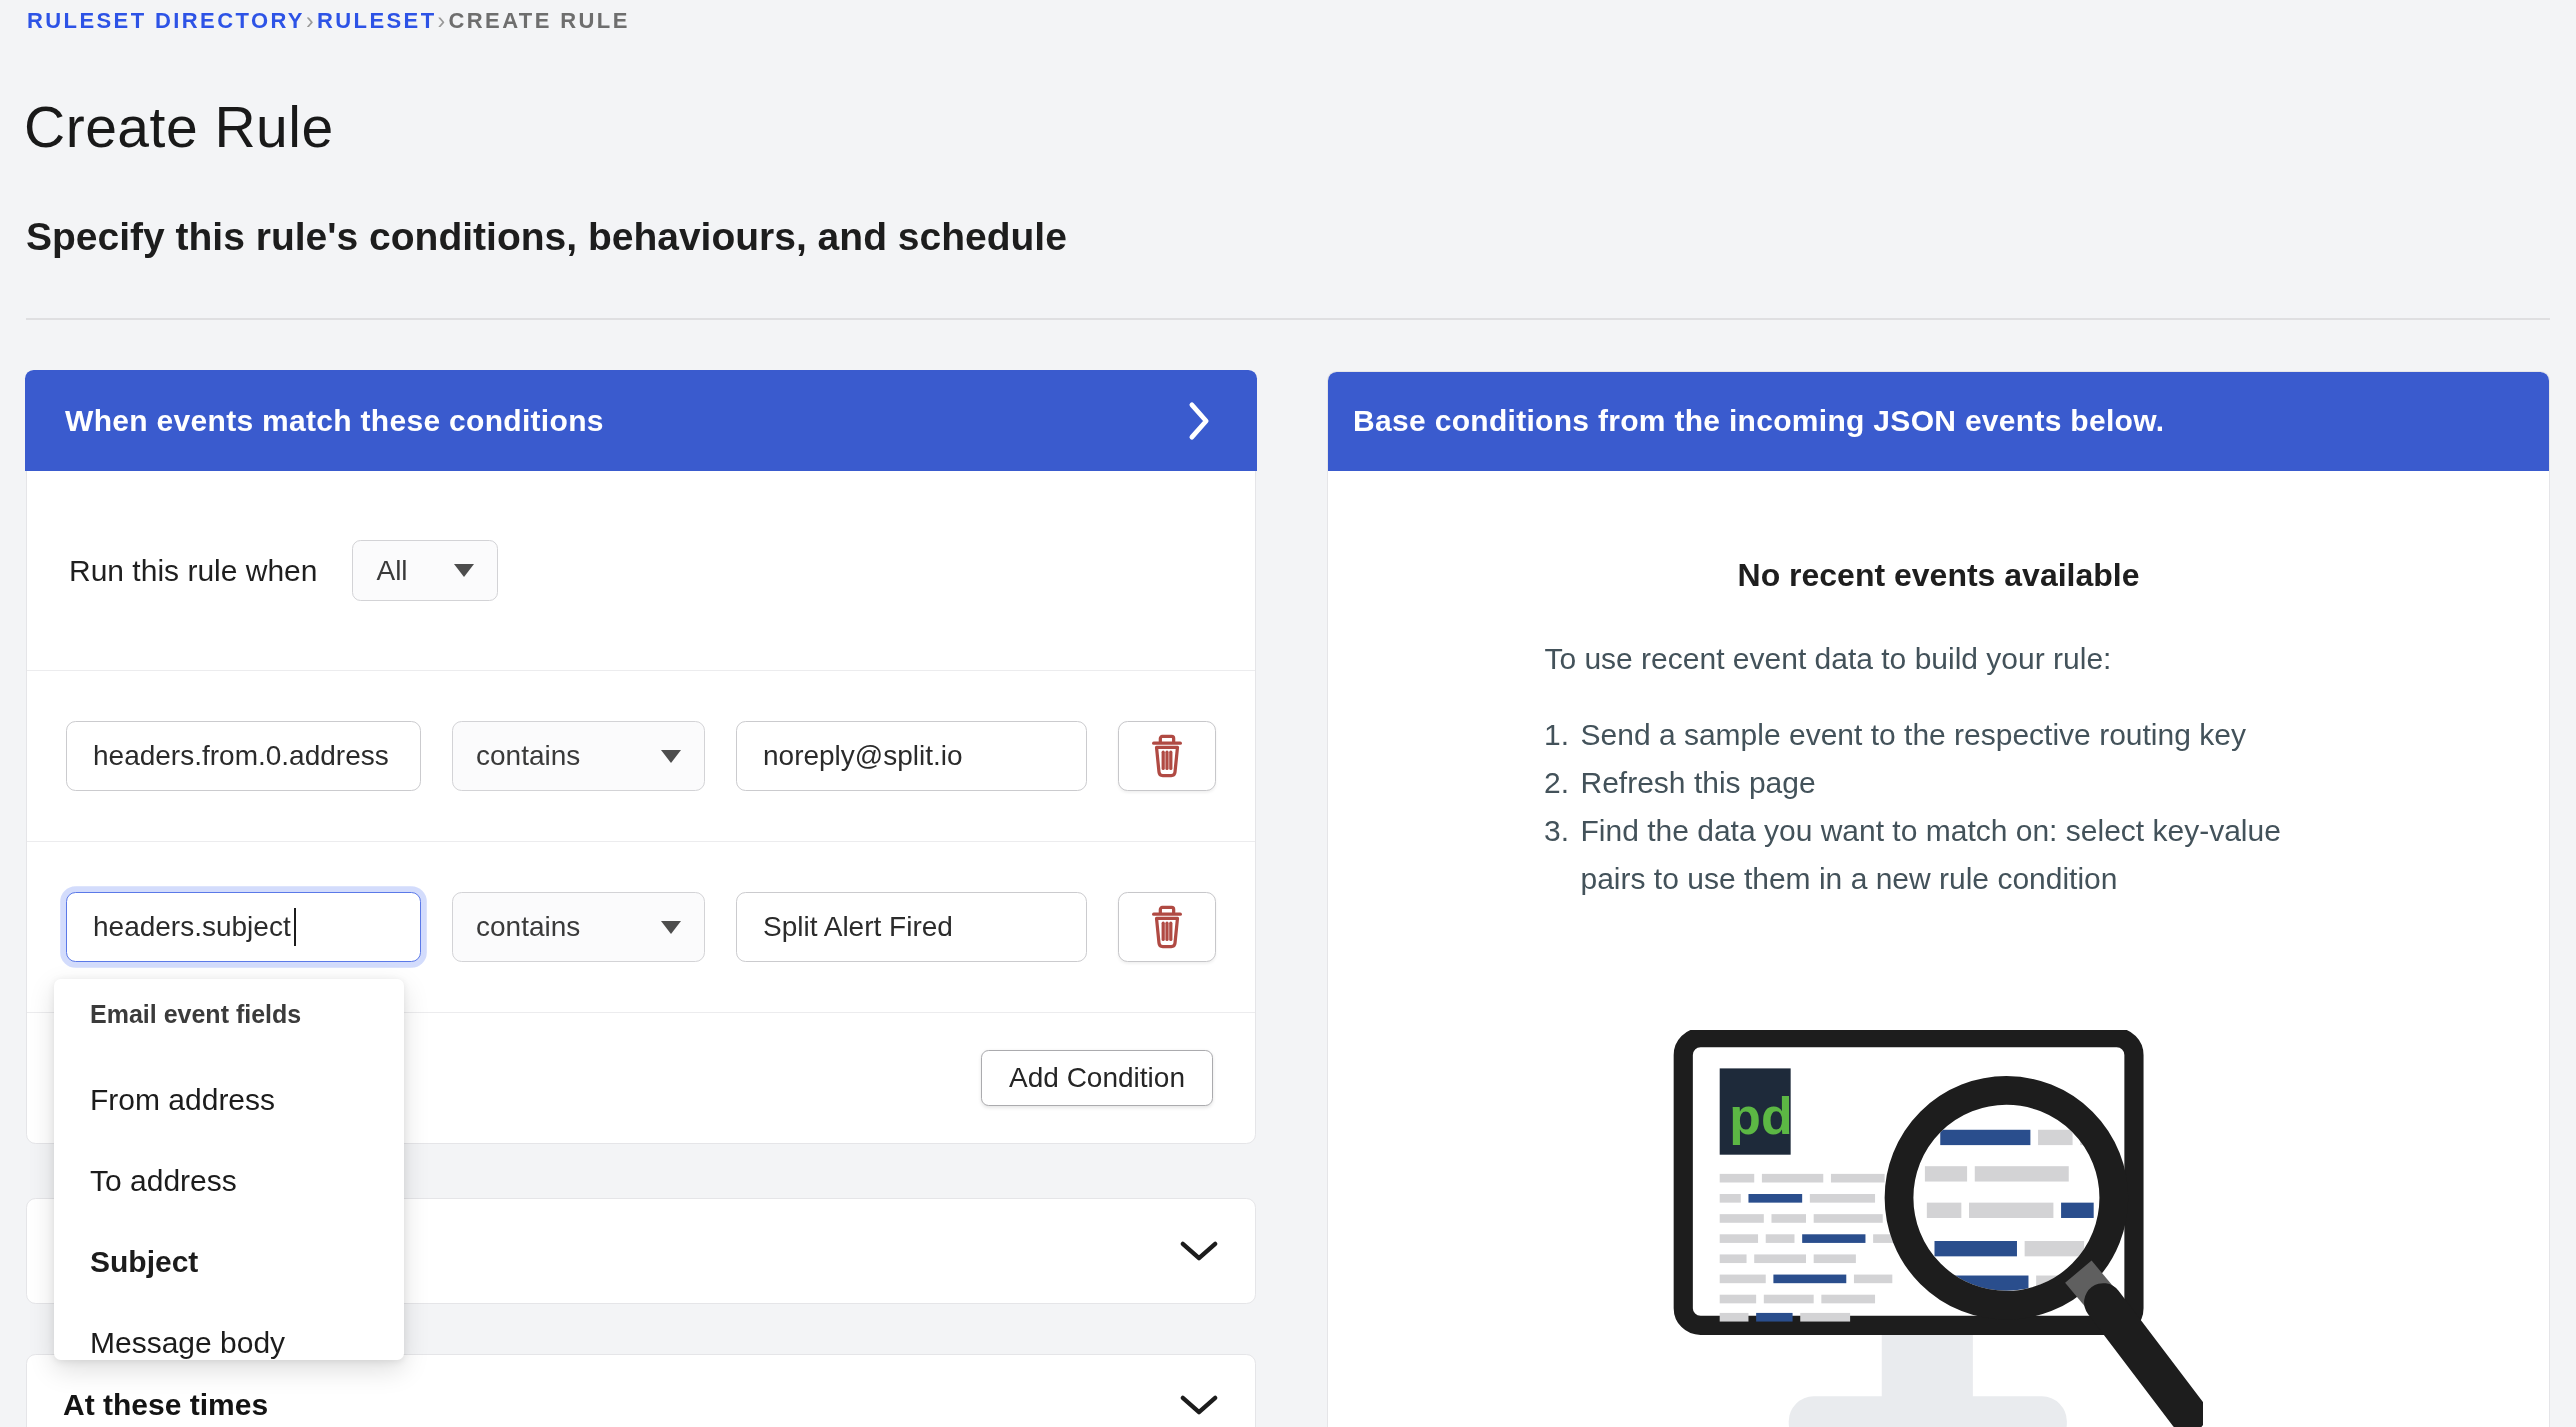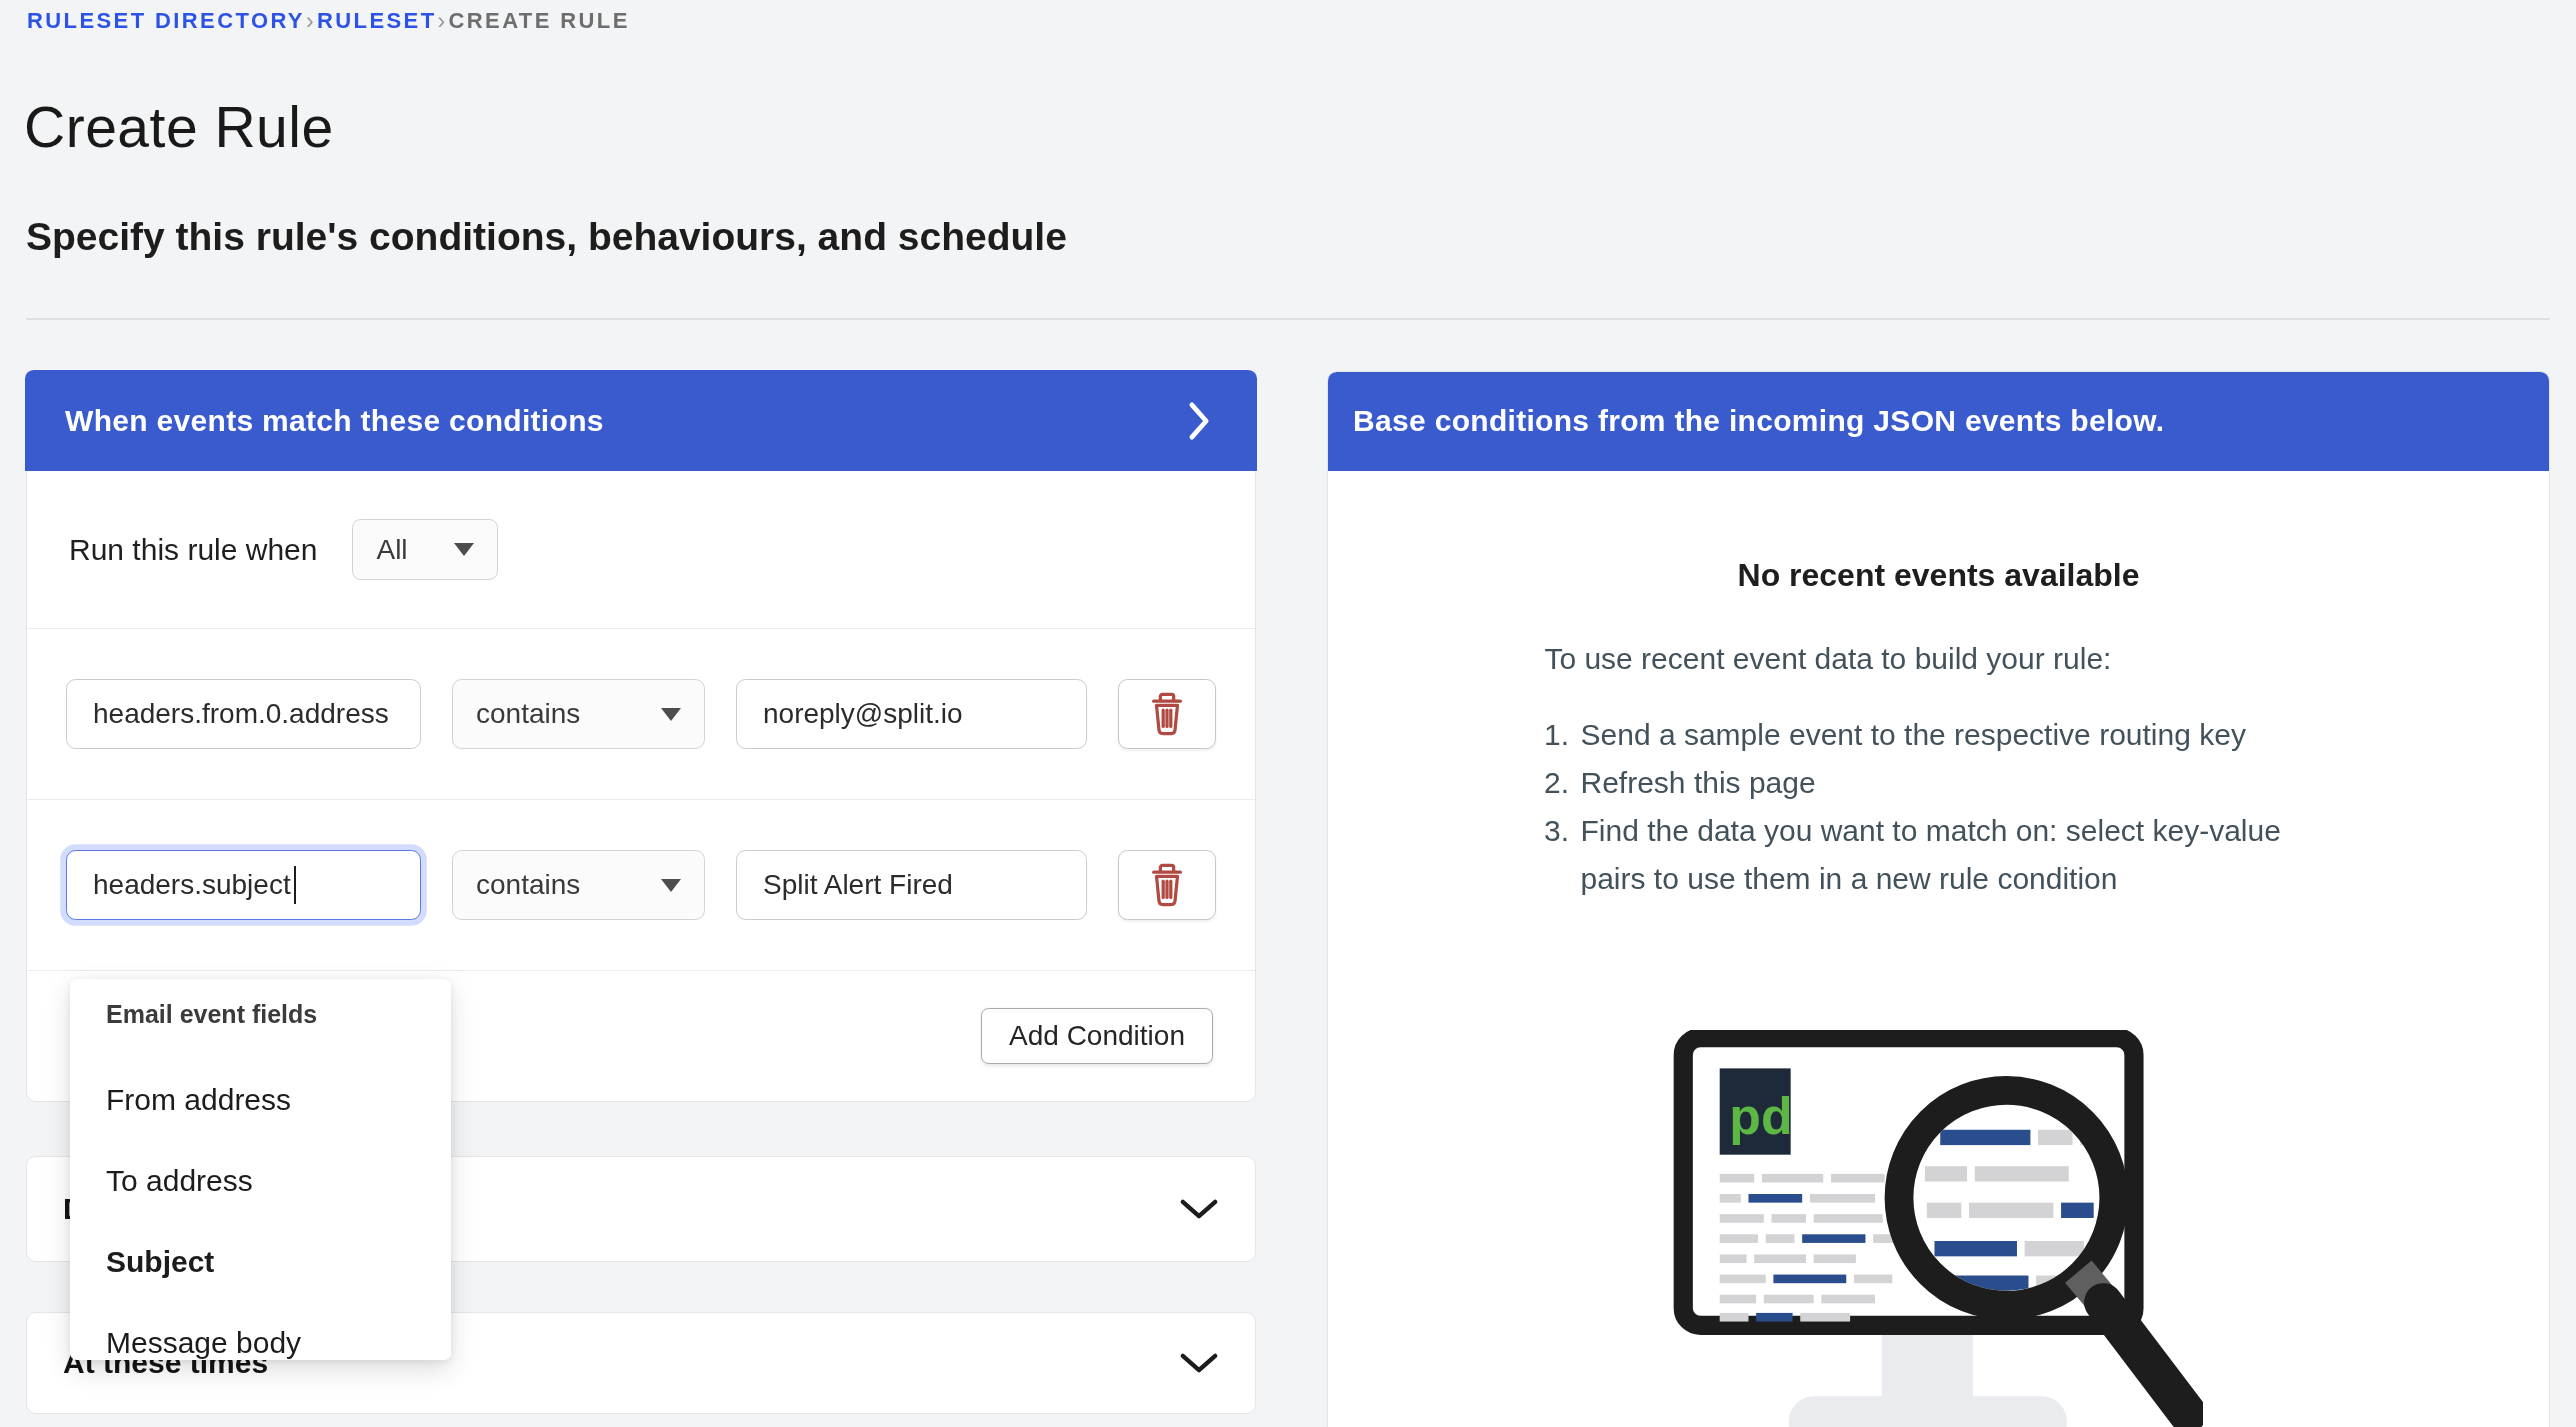--- a/index.html
+++ b/index.html
@@ -38,21 +38,21 @@
 
   
   .left-col { position: absolute; left: 26px; top: 371px; width: 1230px; }
   .card {
     background: #fff; border: 1.9px solid #e5e5e8; border-radius: 9.6px;
   }
   .main-card .panel-header { margin: -1.9px -1.9px 0 -1.9px; }
 
   .intro-row {
     display: flex; align-items: center;
-    height: 158px; padding-left: 42px;
+    height: 200px; padding-left: 42px;
     border-bottom: 1.9px solid #ececee;
     font-size: 30px; color: #1f1f1f;
   }
   .select-box {
     background: #fbfbfc; border: 1.9px solid #d3d3d6; border-radius: 8.6px;
     display: flex; align-items: center; justify-content: space-between;
     padding: 0 23px; cursor: pointer; font-size: 28px; color: #3a3a3a;
   }
   .select-all { width: 146px; height: 61px; margin: 0 38px 0 35px; }
   .caret-down {
@@ -102,21 +102,21 @@
   .collapsed-card {
     display: flex; align-items: center; justify-content: space-between;
     padding: 0 36px; font-size: 30px; font-weight: 700; color: #141414;
   }
   .collapsed-1 { height: 106px; margin-top: 54px; }
   .collapsed-2 { height: 102px; margin-top: 50px; }
   .chev-down { display: flex; cursor: pointer; }
 
   
   .popup {
-    position: absolute; left: 70px; top: 979px; width: 381px; height: 381px;
+    position: absolute; left: 54px; top: 979px; width: 350px; height: 381px;
     background: #fff; border-radius: 6.7px; z-index: 20;
     box-shadow: 0 9.6px 27px rgba(0,0,0,.13), 0 1.9px 7.7px rgba(0,0,0,.08);
     padding-top: 21px;
   }
   .popup-header { padding-left: 36px; font-size: 25px; font-weight: 700; color: #3b3b3b; height: 59px; }
   .popup-item {
     height: 81px; display: flex; align-items: center; padding-left: 36px;
     font-size: 30px; color: #1c1c1c; cursor: pointer;
   }
   .popup-item.selected { font-weight: 700; }

